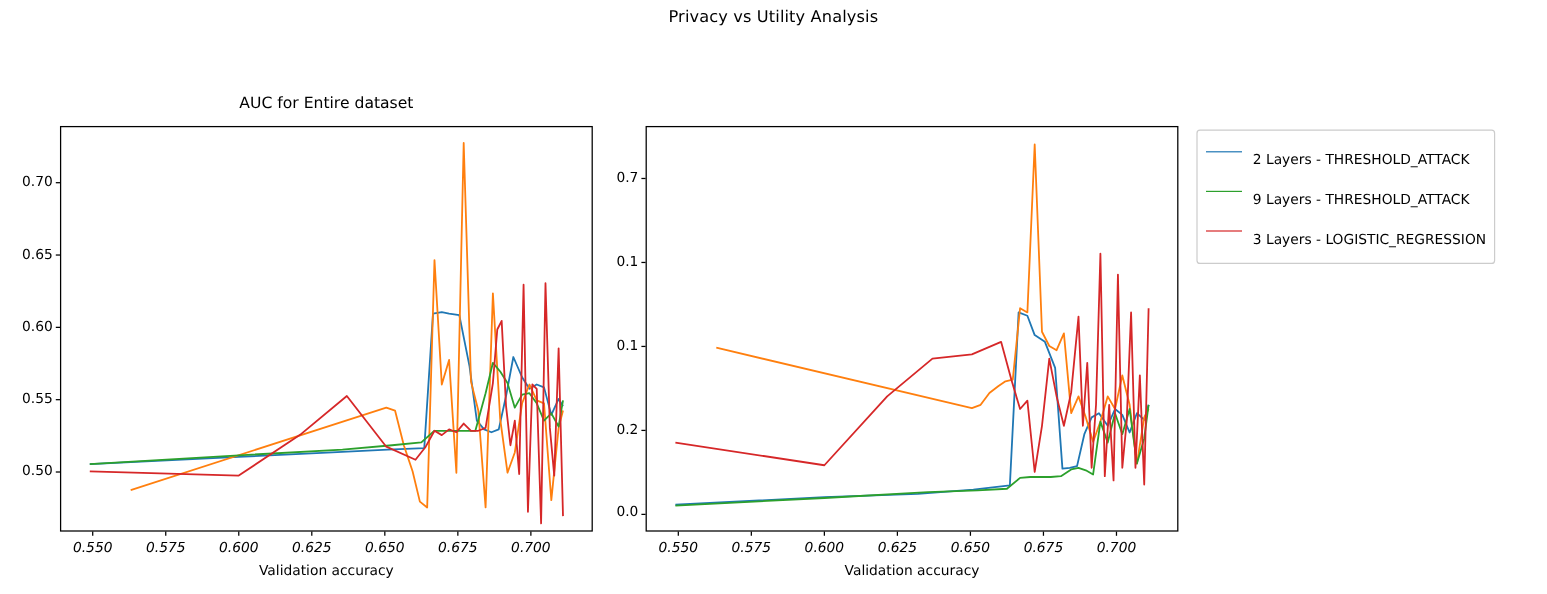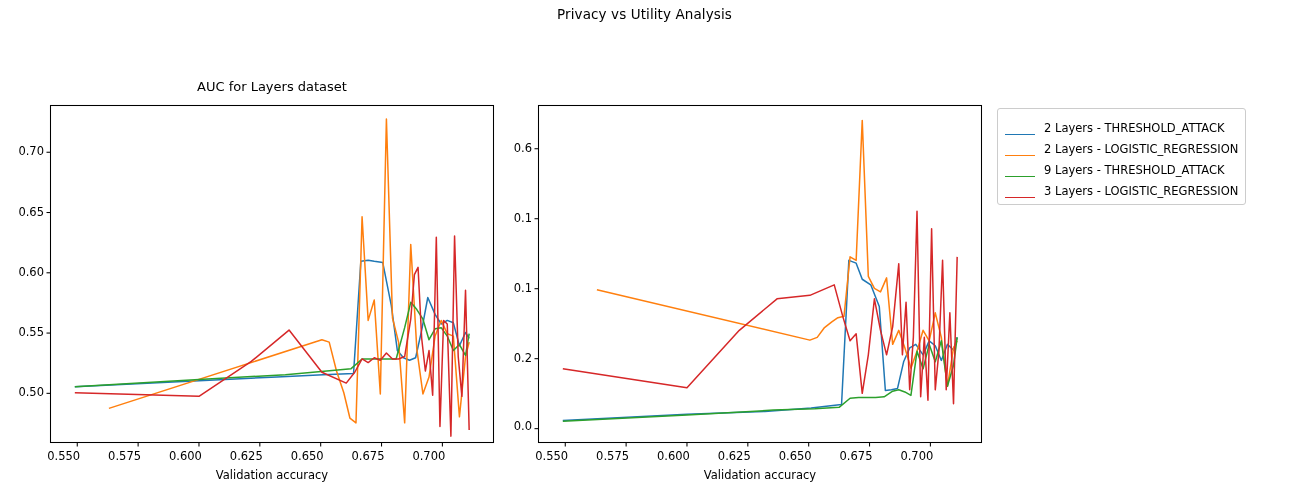--- a/index.html
+++ b/index.html
@@ -19,30 +19,30 @@
     white-space:nowrap;
   }
   .axis-label{
     position:absolute;text-align:center;font-size:11.5px;color:#000;
     white-space:nowrap;
   }
   .tick-label{
     position:absolute;font-size:11.5px;color:#000;white-space:nowrap;
   }
   .ytick{text-align:right;}
-  .xtick{text-align:left;}
+  .xtick{text-align:center;font-style:italic;}
   svg{display:block;overflow:visible;}
   .spine{fill:none;stroke:#000000;stroke-width:1.05;}
   .tickmark{stroke:#000000;stroke-width:1.05;}
   .series{fill:none;stroke-width:1.5;stroke-linejoin:round;stroke-linecap:butt;}
   #legend{
     position:absolute;background:#ffffff;border:1px solid #cccccc;
     border-radius:3px;padding:5px 7px 6px 7px;box-sizing:border-box;
   }
-  .legend-row{display:flex;align-items:flex-end;height:21px;}
+  .legend-row{display:flex;align-items:flex-start;height:21px;margin-top:12px;}
   .legend-swatch{width:30px;height:0;border-top-width:1.6px;border-top-style:solid;margin-right:9px;}
   .legend-text{font-size:11.5px;color:#000;white-space:nowrap;}
 </style>
 </head>
 <body>
 
 <div id="figure">
 
   <div class="suptitle">Privacy vs Utility Analysis</div>
 
@@ -104,34 +104,30 @@
         </svg>
       </div>
     </div>
 
   <div id="legend" style="left: 997px; top: 108px;">
       <div class="legend-row">
         <span class="legend-swatch" style="border-top-color: rgb(31, 119, 180);"></span>
         <span class="legend-text">2 Layers - THRESHOLD_ATTACK</span>
       </div>
       <div class="legend-row">
-        <span class="legend-swatch" style="border-top-color: rgb(255, 127, 14);"></span>
-        <span class="legend-text">2 Layers - LOGISTIC_REGRESSION</span>
-      </div>
-      <div class="legend-row">
         <span class="legend-swatch" style="border-top-color: rgb(44, 160, 44);"></span>
         <span class="legend-text">9 Layers - THRESHOLD_ATTACK</span>
       </div>
       <div class="legend-row">
         <span class="legend-swatch" style="border-top-color: rgb(214, 39, 40);"></span>
         <span class="legend-text">3 Layers - LOGISTIC_REGRESSION</span>
       </div>
     </div>
 
-<div class="panel-title" style="left: 50px; top: 79px; width: 444px;">AUC for Layers dataset</div>
+<div class="panel-title" style="left: 50px; top: 79px; width: 444px;">AUC for Entire dataset</div>
     <div class="axis-label" style="left: 50px; top: 468px; width: 444px;">Validation accuracy</div>
     <div class="tick-label xtick" style="left: 47.2632px; top: 449px; width: 60px;">0.550</div>
     <div class="tick-label xtick" style="left: 108.118px; top: 449px; width: 60px;">0.575</div>
     <div class="tick-label xtick" style="left: 168.974px; top: 449px; width: 60px;">0.600</div>
     <div class="tick-label xtick" style="left: 229.829px; top: 449px; width: 60px;">0.625</div>
     <div class="tick-label xtick" style="left: 290.684px; top: 449px; width: 60px;">0.650</div>
     <div class="tick-label xtick" style="left: 351.539px; top: 449px; width: 60px;">0.675</div>
     <div class="tick-label xtick" style="left: 412.395px; top: 449px; width: 60px;">0.700</div>
     <div class="tick-label ytick" style="left: -16px; top: 385.337px; width: 60px;">0.50</div>
     <div class="tick-label ytick" style="left: -16px; top: 325.066px; width: 60px;">0.55</div>
@@ -143,14 +139,14 @@
     <div class="tick-label xtick" style="left: 596.118px; top: 449px; width: 60px;">0.575</div>
     <div class="tick-label xtick" style="left: 656.974px; top: 449px; width: 60px;">0.600</div>
     <div class="tick-label xtick" style="left: 717.829px; top: 449px; width: 60px;">0.625</div>
     <div class="tick-label xtick" style="left: 778.684px; top: 449px; width: 60px;">0.650</div>
     <div class="tick-label xtick" style="left: 839.539px; top: 449px; width: 60px;">0.675</div>
     <div class="tick-label xtick" style="left: 900.395px; top: 449px; width: 60px;">0.700</div>
     <div class="tick-label ytick" style="left: 472px; top: 419px; width: 60px;">0.0</div>
     <div class="tick-label ytick" style="left: 472px; top: 350.675px; width: 60px;">0.2</div>
     <div class="tick-label ytick" style="left: 472px; top: 280.696px; width: 60px;">0.1</div>
     <div class="tick-label ytick" style="left: 472px; top: 210.716px; width: 60px;">0.1</div>
-    <div class="tick-label ytick" style="left: 472px; top: 140.737px; width: 60px;">0.6</div>
+    <div class="tick-label ytick" style="left: 472px; top: 140.737px; width: 60px;">0.7</div>
   </div>
 
 </body></html>

